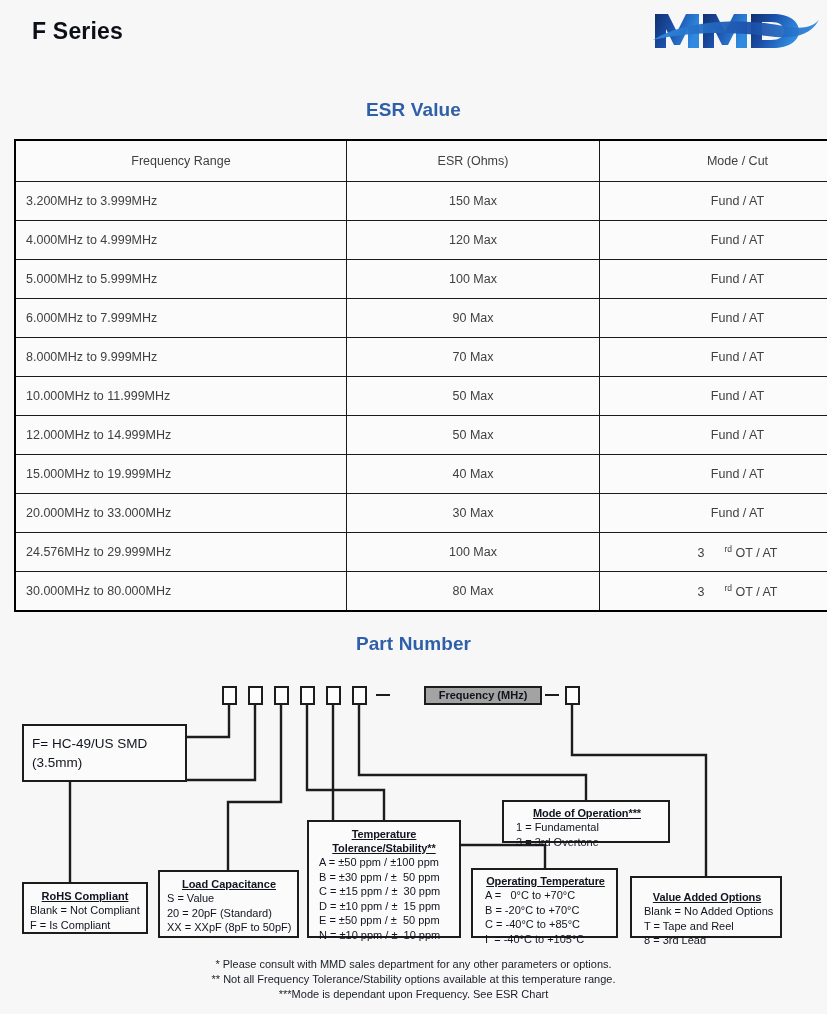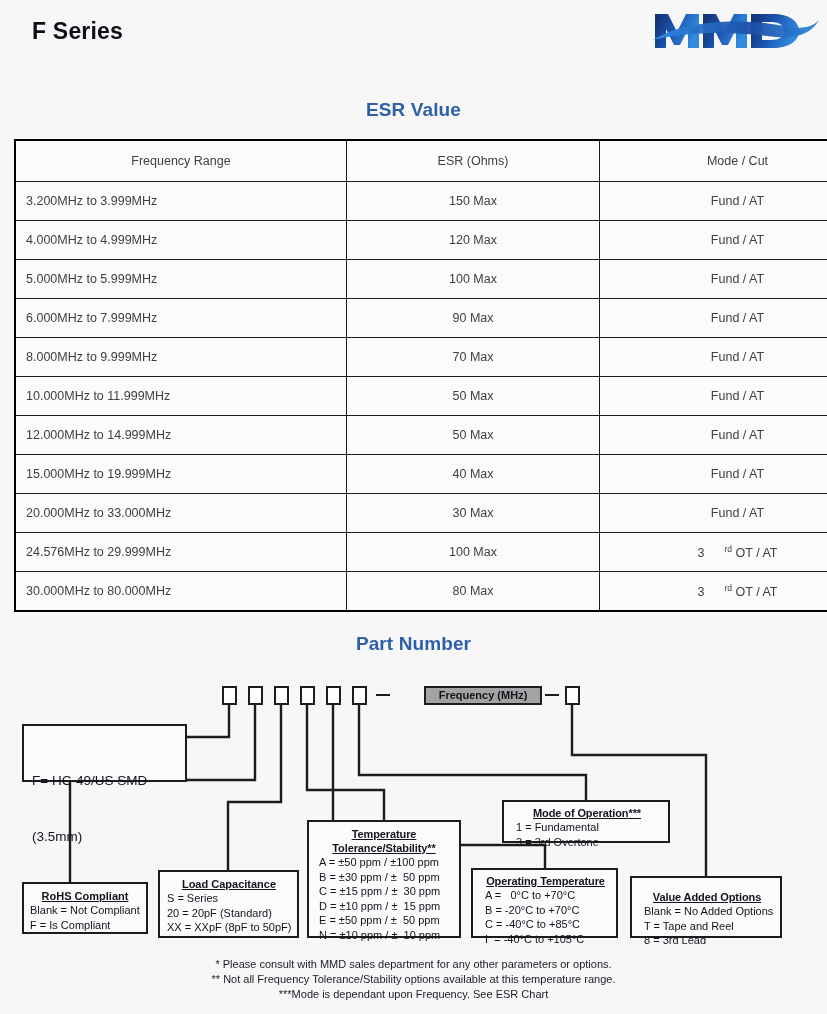--- a/index.html
+++ b/index.html
@@ -131,21 +131,21 @@
     text-decoration: underline;
     display: block;
     line-height: 14px;
   }
   .legend-box .lb-line {
     display: block;
     line-height: 14.5px;
     white-space: pre;
   }
   .legend-box.big-text { font-size: 13.5px; }
-  .legend-box.big-text .lb-line { line-height: 19px; margin-top: 37px; }
+  .legend-box.big-text .lb-line { line-height: 19px; }
 
   #box-package { left: 22px; top: 64px; width: 165px; height: 58px; padding: 8px 0 0 8px; }
   #box-rohs    { left: 22px; top: 222px; width: 126px; height: 52px; padding: 5px 6px 0 6px; }
   #box-load    { left: 158px; top: 210px; width: 141px; height: 68px; padding: 5px 6px 0 7px; }
   #box-temp    { left: 307px; top: 160px; width: 154px; height: 118px; padding: 5px 4px 0 4px; }
   #box-oper    { left: 471px; top: 208px; width: 147px; height: 70px; padding: 4px 4px 0 6px; }
   #box-mode    { left: 502px; top: 140px; width: 168px; height: 43px; padding: 4px 4px 0 6px; }
   #box-value   { left: 630px; top: 216px; width: 152px; height: 62px; padding: 12px 4px 0 6px; }
 
   #box-temp .lb-line, #box-oper .lb-line, #box-value .lb-line, #box-mode .lb-line { padding-left: 6px; }
@@ -305,21 +305,21 @@
   </div>
 
   <div class="legend-box" id="box-rohs">
     <span class="lb-title">RoHS Compliant</span>
     <span class="lb-line">Blank = Not Compliant</span>
     <span class="lb-line">F = Is Compliant</span>
   </div>
 
   <div class="legend-box" id="box-load">
     <span class="lb-title">Load Capacitance</span>
-    <span class="lb-line">S = Series</span>
+    <span class="lb-line">S = Value</span>
     <span class="lb-line">20 = 20pF (Standard)</span>
     <span class="lb-line">XX = XXpF (8pF to 50pF)</span>
   </div>
 
   <div class="legend-box" id="box-temp">
     <span class="lb-title">Temperature</span>
     <span class="lb-title">Tolerance/Stability**</span>
     <span class="lb-line">A = ±50 ppm / ±100 ppm</span>
     <span class="lb-line">B = ±30 ppm / ±  50 ppm</span>
     <span class="lb-line">C = ±15 ppm / ±  30 ppm</span>

